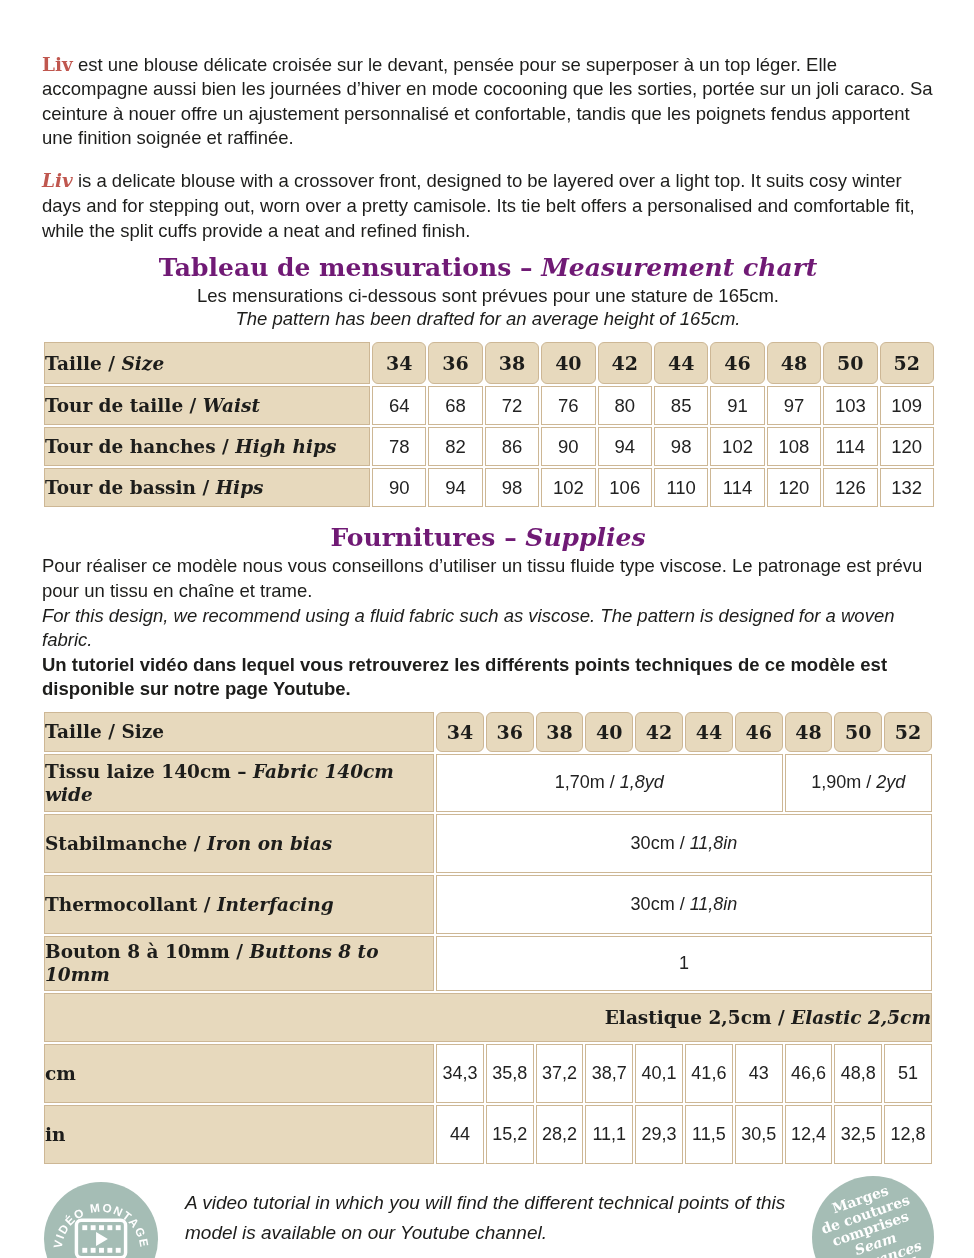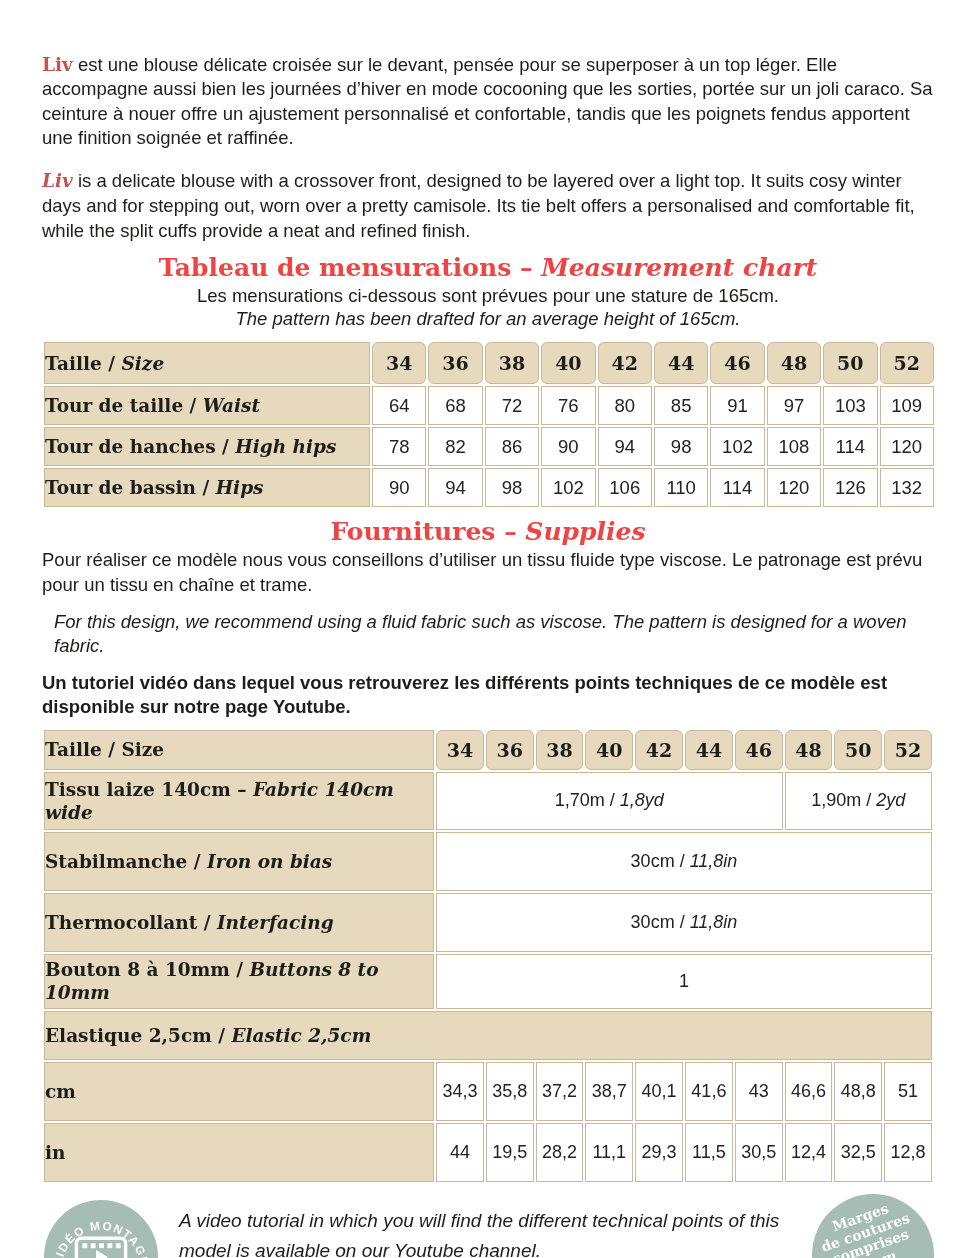--- a/index.html
+++ b/index.html
@@ -24,21 +24,21 @@
     font-weight: bold; font-style: italic;
   }
 
   
   h2.sec-title {
     margin: 10px 0 2px 0;
     text-align: center;
     font-family: "DejaVu Serif", serif;
     font-weight: bold;
     font-size: 25px;
-    color: #ef4444;
+    color: #701a75;
   }
   h2.sec-title .en { font-style: italic; }
   .sec-sub { text-align: center; font-size: 18.5px; line-height: 1.25; }
   .sec-sub .en { font-style: italic; }
 
   
   table {
     border-collapse: separate;
     border-spacing: 2px;
     table-layout: fixed;
@@ -77,35 +77,35 @@
   #measurement-table { width: 874px; }
   #measurement-table tr { height: 39px; }
   #measurement-table tr.head-row { height: 42px; }
   #supplies-table { width: 872px; margin-top: 8px; }
   #supplies-table .val { font-size: 18px; }
   .row-h40 { height: 40px; }
   .row-h58 { height: 58px; }
   .row-h42 { height: 59px; }
   .row-h55 { height: 55px; margin-top: 16px; }
   .row-h38 { height: 38px; }
-  .elastic-hd { text-align: left; padding: 12px 0; }
+  .elastic-hd { text-align: right; padding: 12px 0; }
 
   
   .supplies-text { font-size: 18.5px; line-height: 1.33; margin-top: 2px; }
   .supplies-text .en { font-style: italic; }
 
   
   .footer { display: flex; align-items: flex-start; margin-top: 14px; }
   .video-badge { width: 118px; height: 118px; flex: 0 0 auto; }
   .tutorial-text {
     flex: 1;
     font-style: italic;
     font-size: 19px;
     line-height: 1.55;
-    margin: 8px 24px 0 19px;
+    margin: 8px 24px 0 25px;
   }
   .seam-badge {
     flex: 0 0 auto;
     width: 122px; height: 122px;
     border-radius: 50%;
     background: #a5bdb5;
     display: flex; align-items: center; justify-content: center;
     margin-top: -4px;
   }
   .seam-badge-inner {
@@ -188,24 +188,24 @@
       <td class="val">106</td>
       <td class="val">110</td>
       <td class="val">114</td>
       <td class="val">120</td>
       <td class="val">126</td>
       <td class="val">132</td>
     </tr>
   </tbody>
     </table>
 
-  <h2 class="sec-title" style="margin-top:8px;"><span>Fournitures – </span><span class="en">Supplies</span></h2>
+  <h2 class="sec-title" style="margin-top:14px;"><span>Fournitures – </span><span class="en">Supplies</span></h2>
   <div class="supplies-text">
     <p style="margin:0;">Pour réaliser ce modèle nous vous conseillons d’utiliser un tissu fluide type viscose. Le patronage est prévu pour un tissu en chaîne et trame.</p>
-    <p class="en" style="margin:12px;">For this design, we recommend using a fluid fabric such as viscose. The pattern is designed for a woven fabric.</p>
+    <p class="en" style="margin:0;">For this design, we recommend using a fluid fabric such as viscose. The pattern is designed for a woven fabric.</p>
     <p style="margin:0;font-weight:bold;">Un tutoriel vidéo dans lequel vous retrouverez les différents points techniques de ce modèle est disponible sur notre page Youtube.</p>
   </div>
 
   <table id="supplies-table">
     <colgroup>
       <col style="width:390px">
         <col span="10" style="width:47.8px">
     </colgroup>
     <tbody>
         <tr class="row-h40">
@@ -250,21 +250,21 @@
       <td class="val">40,1</td>
       <td class="val">41,6</td>
       <td class="val">43</td>
       <td class="val">46,6</td>
       <td class="val">48,8</td>
       <td class="val">51</td>
     </tr>
     <tr class="row-h42">
       <td class="lbl">in</td>
       <td class="val">44</td>
-      <td class="val">19,5</td>
+      <td class="val">15,2</td>
       <td class="val">28,2</td>
       <td class="val">11,1</td>
       <td class="val">29,3</td>
       <td class="val">11,5</td>
       <td class="val">30,5</td>
       <td class="val">12,4</td>
       <td class="val">32,5</td>
       <td class="val">12,8</td>
     </tr>
   </tbody>

